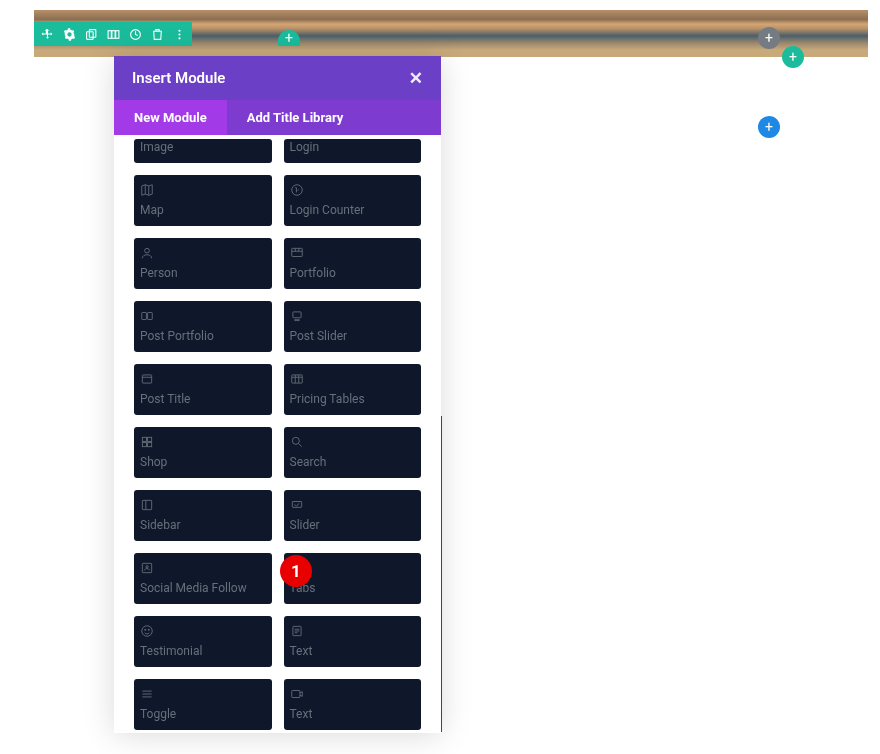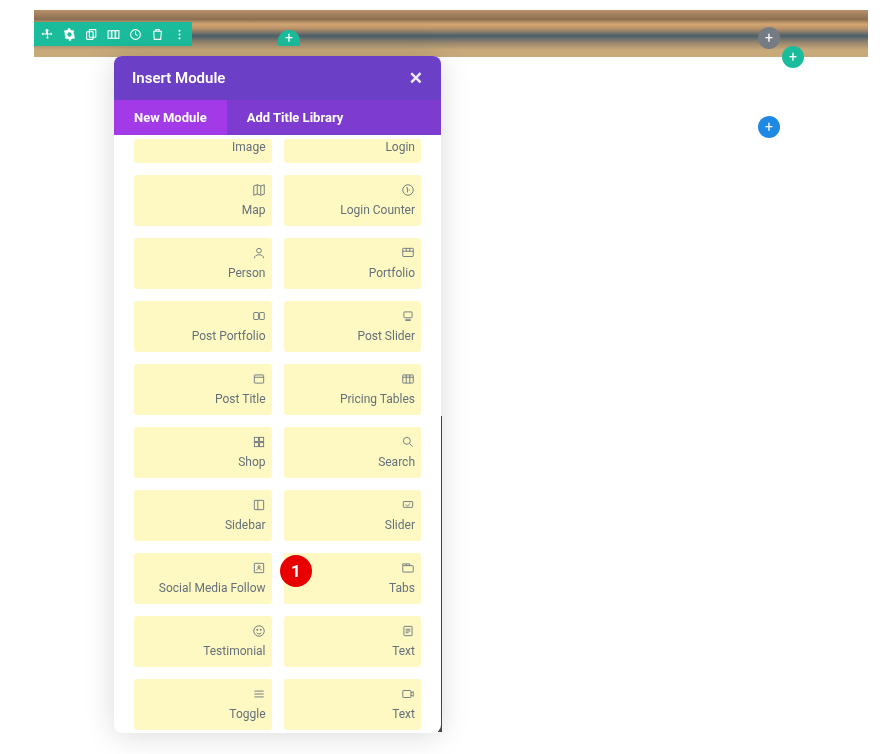--- a/index.html
+++ b/index.html
@@ -115,21 +115,21 @@
       font-size: 14px;
       cursor: pointer;
     }
     .modal {
       position: absolute;
       top: 56px;
       left: 114px;
       width: 327px;
       background: #fff;
       box-shadow: 0 2px 30px rgba(0,0,0,0.15);
-      border-radius: 8px;
+      border-radius: 0;
       overflow: hidden;
     }
     .modal-header {
       background: #6b40c6;
       color: #fff;
       padding: 12px 18px;
       display: flex;
       align-items: center;
       justify-content: space-between;
       font-size: 15px;
@@ -159,30 +159,30 @@
       padding: 4px 20px 20px 20px;
       height: 598px;
       overflow: hidden;
     }
     .module-grid {
       display: grid;
       grid-template-columns: 1fr 1fr;
       gap: 12px 12px;
     }
     .module-item {
-      background: #fef9c3;
+      background: #0f172a;
       border-radius: 3px;
       padding: 8px 6px 9px 6px;
       text-align: center;
       cursor: pointer;
       color: #66707a;
       font-size: 12px;
       display: flex;
       flex-direction: column;
-      align-items: flex-end;
+      align-items: flex-start;
       justify-content: center;
       gap: 6px;
       min-height: 44px;
     }
     .module-item.first-row {
       padding-top: 0;
       min-height: 24px;
     }
     .module-item svg {
       width: 14px;

